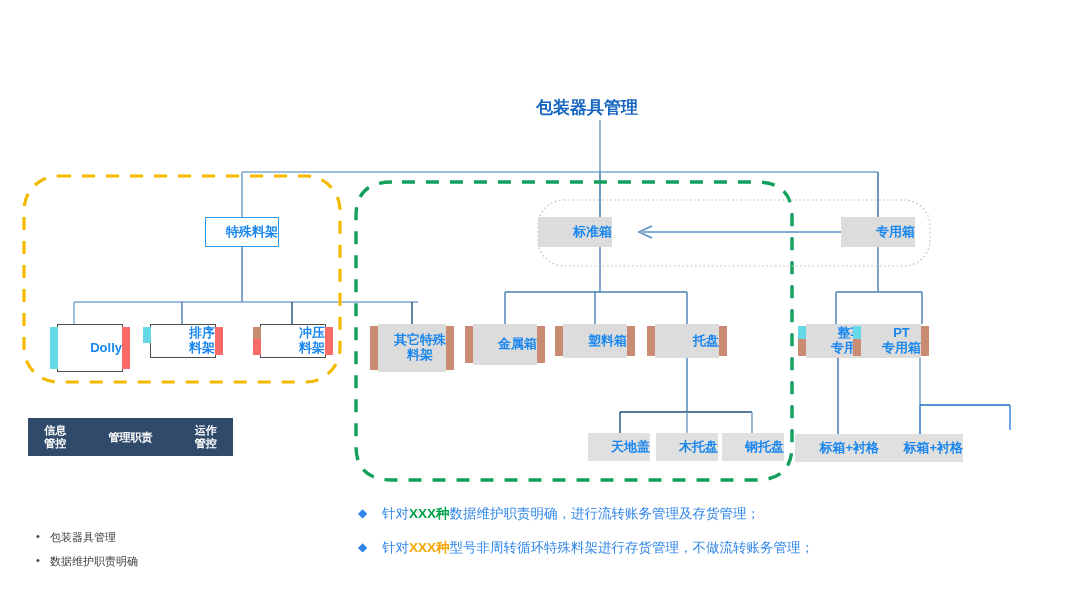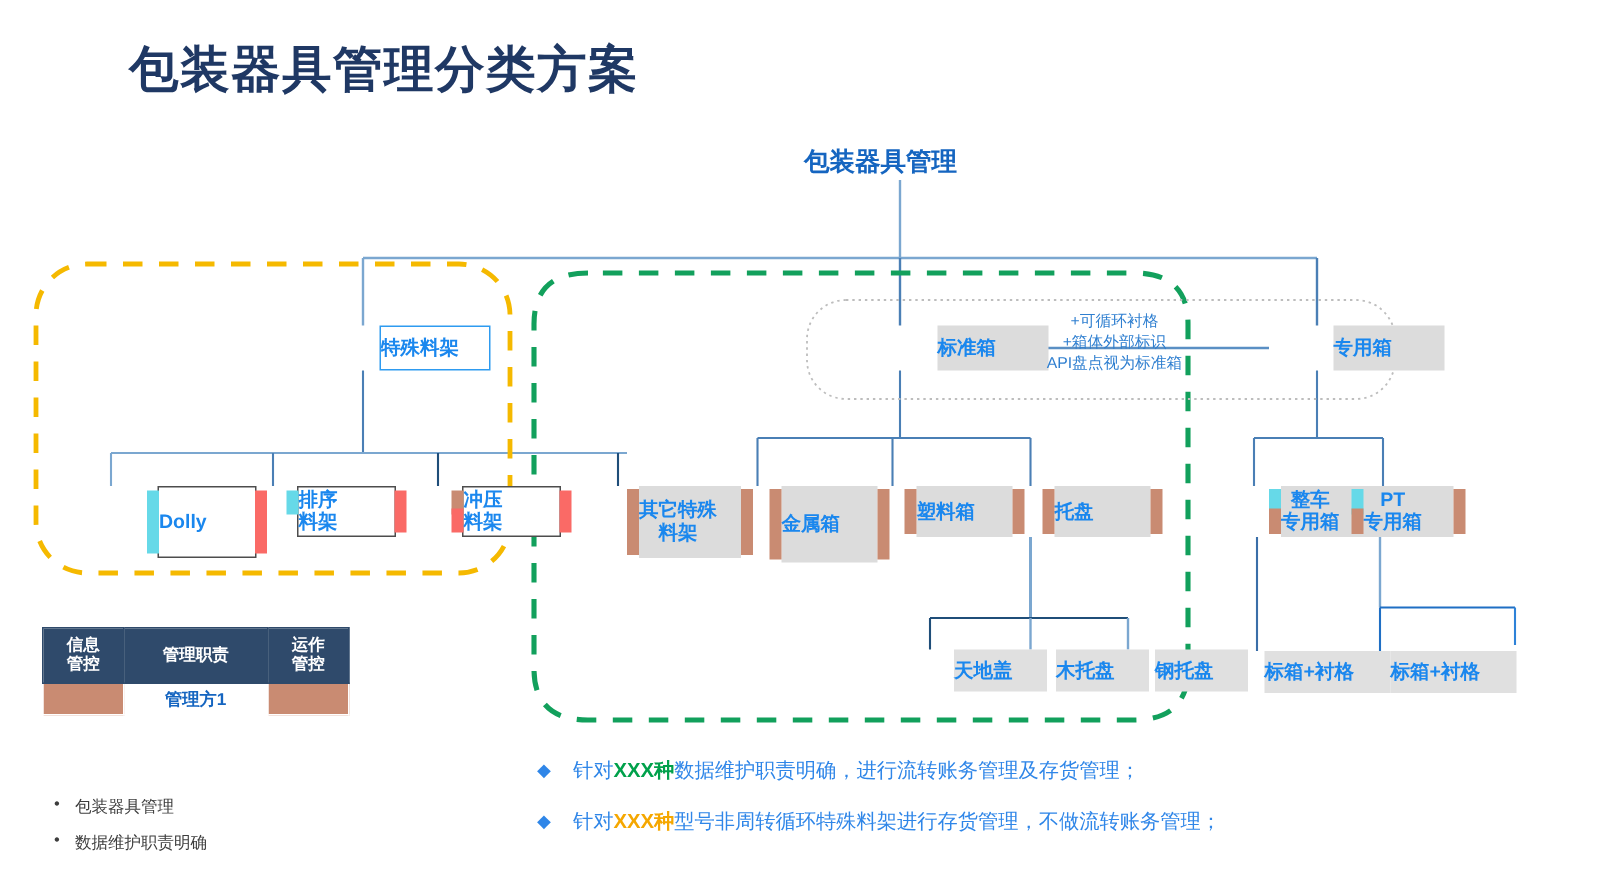--- a/index.html
+++ b/index.html
@@ -18,25 +18,24 @@
     white-space:nowrap;
   }
   .root-title{
     position:absolute;left:536px;top:96px;
     font-size:17px;font-weight:bold;color:#1565c0;white-space:nowrap;
   }
 
   
   .node{
     position:absolute;box-sizing:border-box;
-    display:flex;align-items:center;justify-content:flex-start;
+    display:flex;align-items:center;justify-content:flex-end;
     text-align:center;line-height:1.12;
     font-size:13px;font-weight:bold;color:#1a87ee;
     white-space:pre-line;
-    margin-left:48px;
   }
   .node.gray{background:#dcdcdc;}
   .node.lgray{background:#e0e0e0;}
   .node.white-blue{background:#ffffff;border:1.5px solid #2e9bf0;}
   .node.white-dark{background:#ffffff;border:1.6px solid #4d4d4d;}
 
   
   .chip{position:absolute;width:8px;}
   .chip.left{left:-8px;}
   .chip.right{right:-8px;}
@@ -130,38 +129,34 @@
     <polyline points="652,226 639,232 652,238" fill="none" stroke="#5a8fc4" stroke-width="1.6"></polyline>
 
     <rect x="24" y="176" width="316" height="206" rx="34" ry="34" fill="none" stroke="#f5b900" stroke-width="3.2" stroke-dasharray="13 11"></rect>
 
     <path d="M 392 182 Q 356 182 356 216 L 356 446 Q 356 480 392 480
              L 756 480 Q 792 480 792 446 L 792 216 Q 792 182 756 182 Z" fill="none" stroke="#12a05c" stroke-width="3.4" stroke-dasharray="13 11"></path>
 
     <rect x="538" y="200" width="392" height="66" rx="26" ry="26" fill="none" stroke="#bdbdbd" stroke-width="1.2" stroke-dasharray="1.6 2.6"></rect>
   </svg>
 
-  <div class="page-title">包装器具管理分类方案</div>
   <div class="root-title">包装器具管理</div>
 
   <div class="node white-blue" style="left:205px;top:217px;width:74px;height:30px;">
     <span>特殊料架</span>
   </div>
 
-  <div class="node gray" style="left:577px;top:217px;width:74px;height:30px;">
+  <div class="node gray" style="left:538px;top:217px;width:74px;height:30px;">
     <span>标准箱</span>
   </div>
 
   <div class="node gray" style="left:841px;top:217px;width:74px;height:30px;">
     <span>专用箱</span>
   </div>
 
-  <div class="anno" style="left:648px;top:208px;width:190px;">+可循环衬格
-+箱体外部标识
-API盘点视为标准箱</div>
 
   <div class="node white-dark" style="left:57px;top:324px;width:66px;height:48px;">
     <span class="chip left full" style="background:#66d9e8;"></span>
     <span class="chip right full" style="background:#fa6a66;"></span>
     <span>Dolly</span>
   </div>
 
   <div class="node white-dark" style="left:150px;top:324px;width:66px;height:34px;">
     <span class="chip left top" style="background:#66d9e8;"></span>
     <span class="chip right full" style="background:#fa6a66;"></span>
@@ -177,21 +172,21 @@
 料架</span>
   </div>
 
   <div class="node gray" style="left:378px;top:324px;width:68px;height:48px;">
     <span class="chip left full" style="background:#c98b72;"></span>
     <span class="chip right full" style="background:#c98b72;"></span>
     <span>其它特殊
 料架</span>
   </div>
 
-  <div class="node gray" style="left:473px;top:324px;width:64px;height:51px;">
+  <div class="node gray" style="left:473px;top:324px;width:64px;height:41px;">
     <span class="chip left full" style="background:#c98b72;"></span>
     <span class="chip right full" style="background:#c98b72;"></span>
     <span>金属箱</span>
   </div>
 
   <div class="node gray" style="left:563px;top:324px;width:64px;height:34px;">
     <span class="chip left full" style="background:#c98b72;"></span>
     <span class="chip right full" style="background:#c98b72;"></span>
     <span>塑料箱</span>
   </div>
@@ -239,25 +234,20 @@
     <thead>
       <tr>
         <th>信息
 管控</th>
         <th>管理职责</th>
         <th>运作
 管控</th>
       </tr>
     </thead>
     <tbody>
-      <tr>
-        <td class="sw" style="background: rgb(201, 139, 114);"></td>
-        <td>管理方1</td>
-        <td class="sw" style="background: rgb(201, 139, 114);"></td>
-      </tr>
     </tbody>
   </table>
 
   <div class="notes">
     <div>
       <span class="dot">•</span>
       <span>包装器具管理</span>
     </div>
     <div>
       <span class="dot">•</span>

